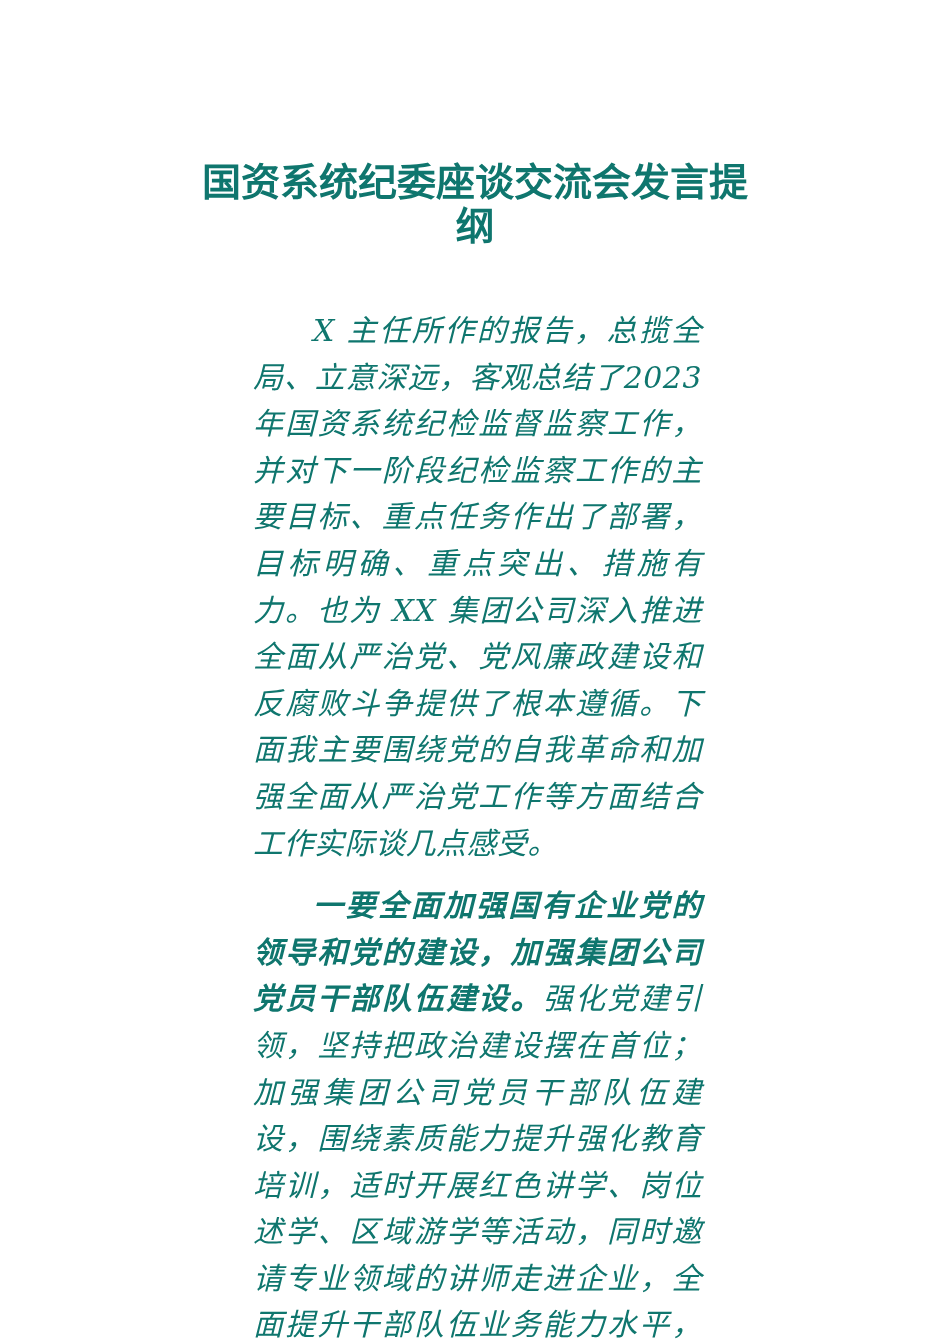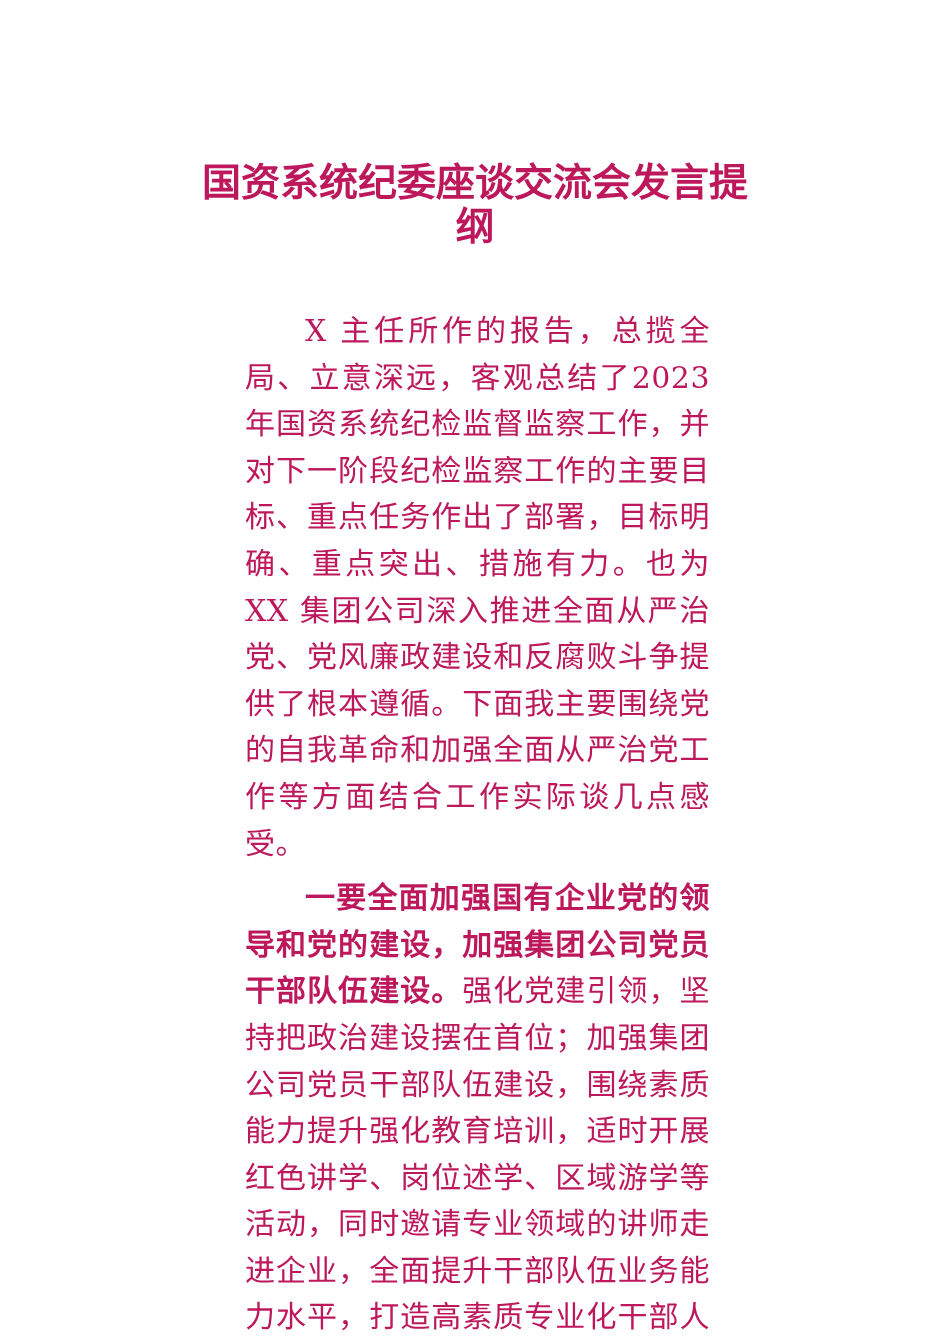--- a/index.html
+++ b/index.html
@@ -9,43 +9,44 @@
     background: #ffffff;
   }
   .page {
     position: relative;
     width: 766px;
     height: 1344px;
     margin: 0 auto;
     background: #ffffff;
     overflow: hidden;
     font-family: "DejaVu Serif", "Liberation Serif", serif;
-    color: #be185d;
+    color: #0f766e;
   }
   .doc-title {
     margin: 160px 100px 0 100px;
     font-size: 39px;
     line-height: 44px;
     font-weight: bold;
     text-align: center;
     letter-spacing: 0px;
     font-family: "DejaVu Serif", "Liberation Serif", serif;
   }
   .doc-body {
     margin: 60px 140px 0 145px;
     font-size: 30px;
     line-height: 46.6px;
     text-align: justify;
     text-justify: inter-character;
     letter-spacing: 0.5px;
   }
   .doc-body p {
-    margin: 8px;
+    margin: 16px;
     padding: 0;
     text-indent: 2em;
+    font-style: italic;
   }
   .lead {
     font-weight: bold;
   }
 </style>
 </head>
 <body>
 
 <div class="page">
   <h1 class="doc-title">国资系统纪委座谈交流会发言提纲</h1>

